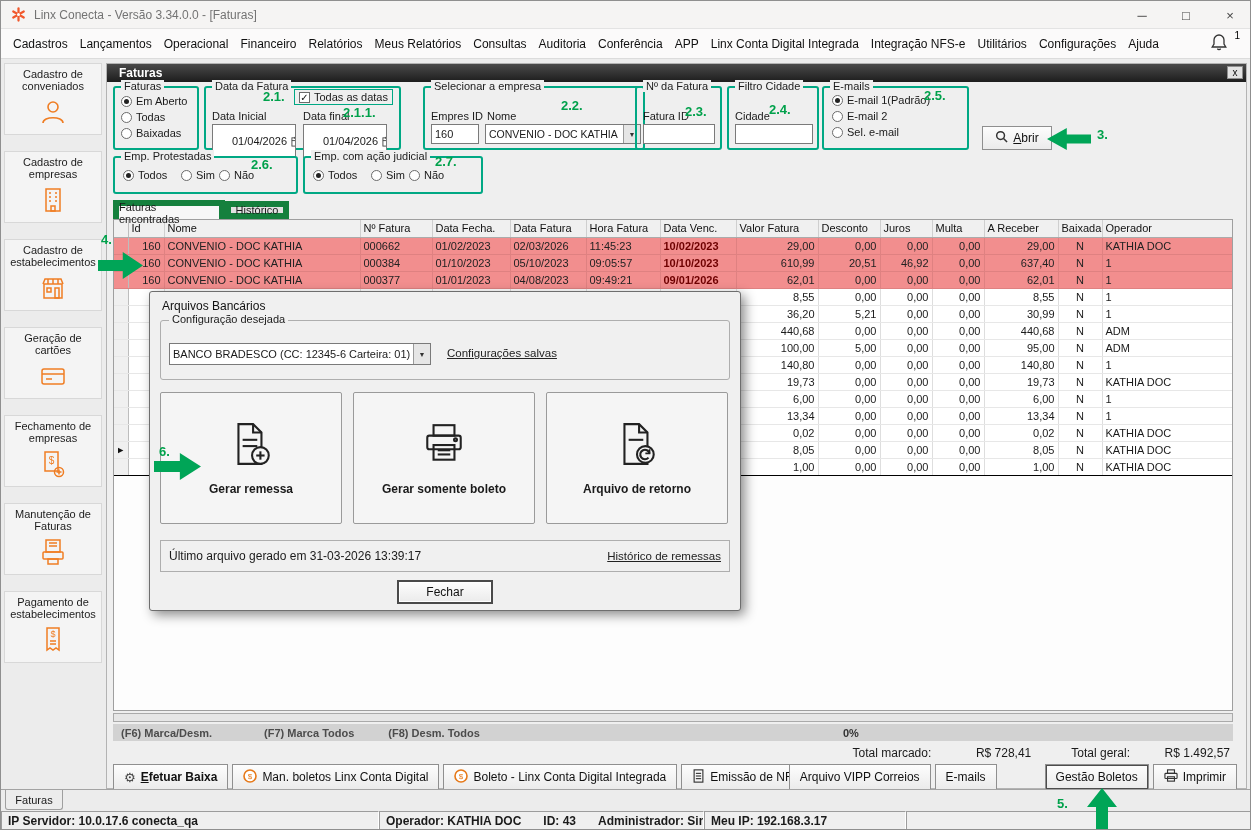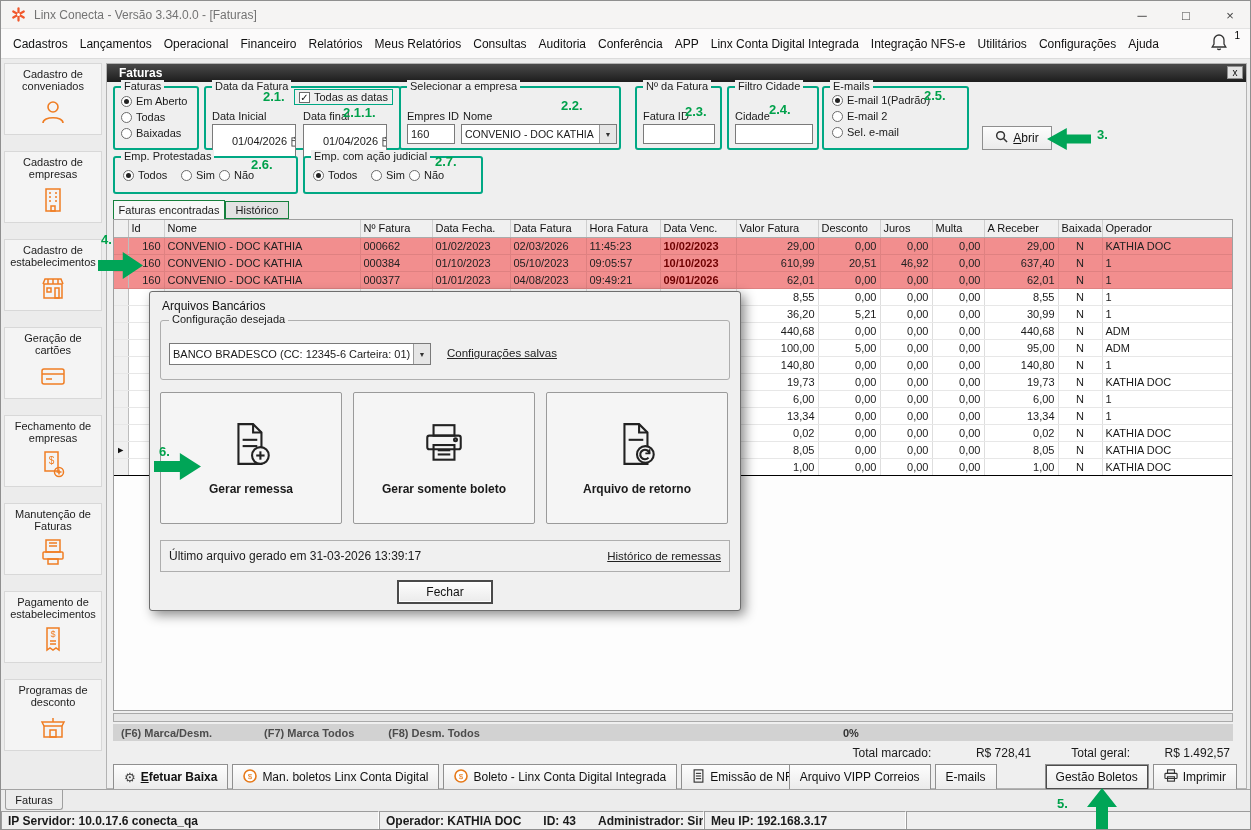--- a/index.html
+++ b/index.html
@@ -46,21 +46,21 @@
   .datebox .dtxt { flex:1; padding:0 3px; }
   .calbtn { width:16px; height:100%; background:#ededed; border-left:1px solid #9a9a9a; display:flex; align-items:center; justify-content:center; }
   .combo { padding:0; }
   .combo .ctxt { flex:1; padding:0 3px; white-space:nowrap; overflow:hidden; font-size:10.5px; }
   .combo .dd { width:17px; height:100%; background:#e6e6e6; border-left:1px solid #9a9a9a; display:flex; align-items:center; justify-content:center; font-size:7px; color:#333; }
   .btn { background:linear-gradient(#fdfdfd,#ebebeb); border:1px solid #8f8f8f; display:flex; align-items:center; justify-content:center; gap:5px; font-size:12px; color:#111; }
   .accel::first-letter { text-decoration:underline; }
   #abrir-btn { position:absolute; left:875px; top:62px; width:70px; height:24px; }
 
   
-  .tab { position:absolute; height:19px; font-size:11px; display:flex; align-items:center; justify-content:center; border:1px solid #15803d; }
+  .tab { position:absolute; height:19px; font-size:11px; display:flex; align-items:center; justify-content:center; border:6px solid #15803d; }
   #tab-found { left:6px; top:136px; width:112px; background:#f7f7f7; border-bottom:none; z-index:2; }
   #tab-hist { left:118px; top:137px; width:64px; height:18px; background:#e2e2e2; }
 
   
   .gridwrap { position:absolute; left:6px; top:155px; width:1120px; height:492px; background:#fdfdfd; border:1px solid #9f9f9f; overflow:hidden; }
   table.grid { border-collapse:collapse; table-layout:fixed; width:1120px; font-size:11px; }
   table.grid th { background:#f0f0f0; border-right:1px solid #cfcfcf; border-bottom:1px solid #ababab; font-weight:normal; text-align:left; padding:1px 3px; height:17px; color:#111; white-space:nowrap; overflow:hidden; }
   table.grid td { height:17px; padding:0 3px; border-right:1px solid #dedede; border-bottom:1px solid #e7e7e7; white-space:nowrap; overflow:hidden; background:#fff; }
   table.grid td.selcol, table.grid th.selcol { background:#f0f0f0; border-right:1px solid #bdbdbd; font-size:9px; color:#111; text-align:center; padding:0; }
   tr.marked td { background:#F28E8E; border-bottom-color:#df8181; border-right-color:#df8181; color:#222; }
@@ -230,29 +230,20 @@
     </div>
     <div class="side-item">
       <span class="lbl">Pagamento de estabelecimentos</span>
       <span class="ic"><svg width="30" height="30" viewBox="0 0 30 30" fill="none" stroke="#EF7D23" stroke-width="1.5">
             <path d="M9 3 h12 v22 l-3-2 -3 2 -3-2 -3 2 z"></path>
             <text x="15" y="12" font-size="9" fill="#EF7D23" stroke="none" text-anchor="middle">$</text>
             <line x1="12" y1="16" x2="18" y2="16"></line>
             <line x1="12" y1="19" x2="18" y2="19"></line>
           </svg></span>
     </div>
-    <div class="side-item">
-      <span class="lbl">Programas de desconto</span>
-      <span class="ic"><svg width="30" height="30" viewBox="0 0 30 30" fill="none" stroke="#EF7D23" stroke-width="1.5">
-            <rect x="6" y="13" width="18" height="11"></rect>
-            <path d="M6 13 l-2-4 h22 l-2 4"></path>
-            <rect x="12" y="17" width="6" height="7"></rect>
-            <line x1="15" y1="9" x2="15" y2="5"></line>
-          </svg></span>
-    </div>
   </div>
 
   <div class="main-panel">
     <div class="phead">
       <span>Faturas</span>
       <span class="pclose">x</span>
     </div>
 
     <div class="gb" style="left:6px;top:22px;width:86px;height:64px;">
       <span class="legend">Faturas</span>
@@ -295,21 +286,21 @@
             <svg width="11" height="11" viewBox="0 0 12 12" fill="none" stroke="#444" stroke-width="1">
               <rect x="1" y="2" width="10" height="9"></rect>
               <line x1="1" y1="5" x2="11" y2="5"></line>
               <line x1="4" y1="1" x2="4" y2="3"></line>
               <line x1="8" y1="1" x2="8" y2="3"></line>
             </svg>
           </span>
       </div>
     </div>
 
-    <div class="gb" style="left:292px;top:22px;width:222px;height:64px;padding-left:20px;">
+    <div class="gb" style="left:316px;top:22px;width:222px;height:64px;padding-left:20px;">
       <span class="legend">Selecionar a empresa</span>
       <span class="flabel" style="left:6px;top:22px;">Empres ID</span>
       <span class="flabel" style="left:62px;top:22px;">Nome</span>
       <div class="tbox" style="left:6px;top:36px;width:48px;">
           <span>160</span>
         </div>
       <div class="tbox combo" style="left:60px;top:36px;width:156px;">
         <span class="ctxt">CONVENIO - DOC KATHIA</span>
         <span class="dd">▼</span>
       </div>

